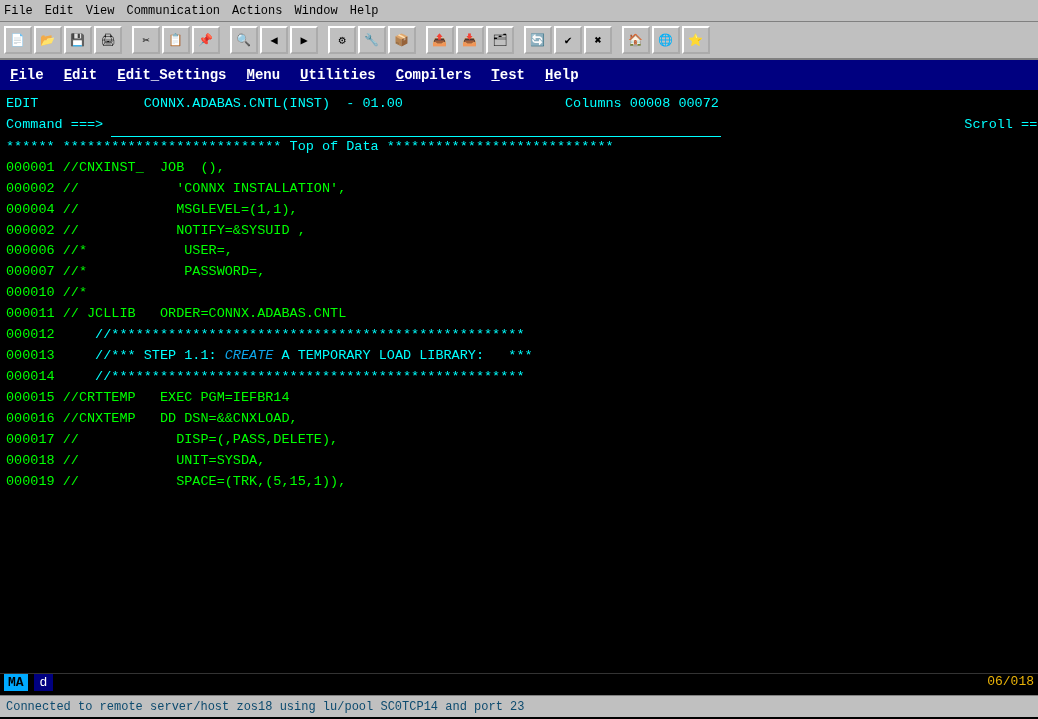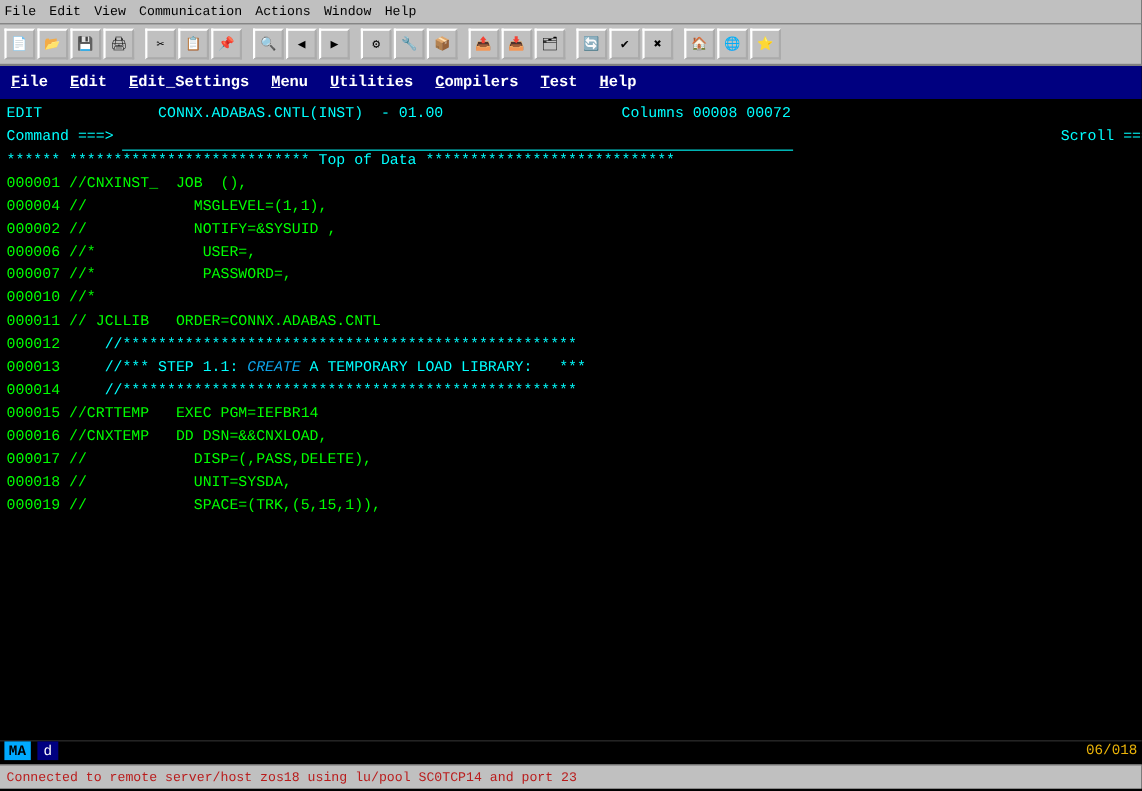--- a/index.html
+++ b/index.html
@@ -121,21 +121,21 @@
       margin-right: 8px;
     }
     #statusbar .status-right {
       margin-left: auto;
       color: #eab308;
     }
 
     
     #bottombar {
       background: #c0c0c0;
-      color: #b91c1c;
+      color: #0c4a6e;
       font-size: 12px;
       height: 22px;
       display: flex;
       align-items: center;
       padding: 0 6px;
       border-top: 1px solid #808080;
     }
 
     
     .cmd-underline {
@@ -201,20 +201,21 @@
 
 <div id="terminal">
 
   <span class="line"><span class="cyan">EDIT       </span><span class="cyan">      CONNX.ADABAS.CNTL(INST)  - 01.00                    Columns 00008 00072</span></span>
 
   <span class="line"><span class="cyan">Command ===&gt; </span><span class="cmd-underline">&nbsp;</span><span class="cyan">                              Scroll ===&gt; </span></span>
 
   <span class="line cyan">****** *************************** Top of Data ****************************</span>
 
   <span class="line"><span class="green">000001 </span><span class="green">//CNXINST_  JOB  (),</span></span>
+  <span class="line"><span class="green">000002 </span><span class="green">//            'CONNX INSTALLATION',</span></span>
   <span class="line"><span class="green">000004 </span><span class="green">//            MSGLEVEL=(1,1),</span></span>
   <span class="line"><span class="green">000002 </span><span class="green">//            NOTIFY=&amp;SYSUID ,</span></span>
   <span class="line"><span class="green">000006 </span><span class="green">//*            USER=,</span></span>
   <span class="line"><span class="green">000007 </span><span class="green">//*            PASSWORD=,</span></span>
   <span class="line"><span class="green">000010 </span><span class="green">//*</span></span>
   <span class="line"><span class="green">000011 </span><span class="green">// JCLLIB   ORDER=CONNX.ADABAS.CNTL</span></span>
   <span class="line"><span class="green">000012 </span><span class="cyan">    //***************************************************</span></span>
   <span class="line"><span class="green">000013 </span><span class="cyan">    //*** STEP 1.1: </span><span class="yellow">CREATE</span><span class="cyan"> A TEMPORARY LOAD LIBRARY:   ***</span></span>
   <span class="line"><span class="green">000014 </span><span class="cyan">    //***************************************************</span></span>
   <span class="line"><span class="green">000015 </span><span class="green">//CRTTEMP   EXEC PGM=IEFBR14</span></span>

